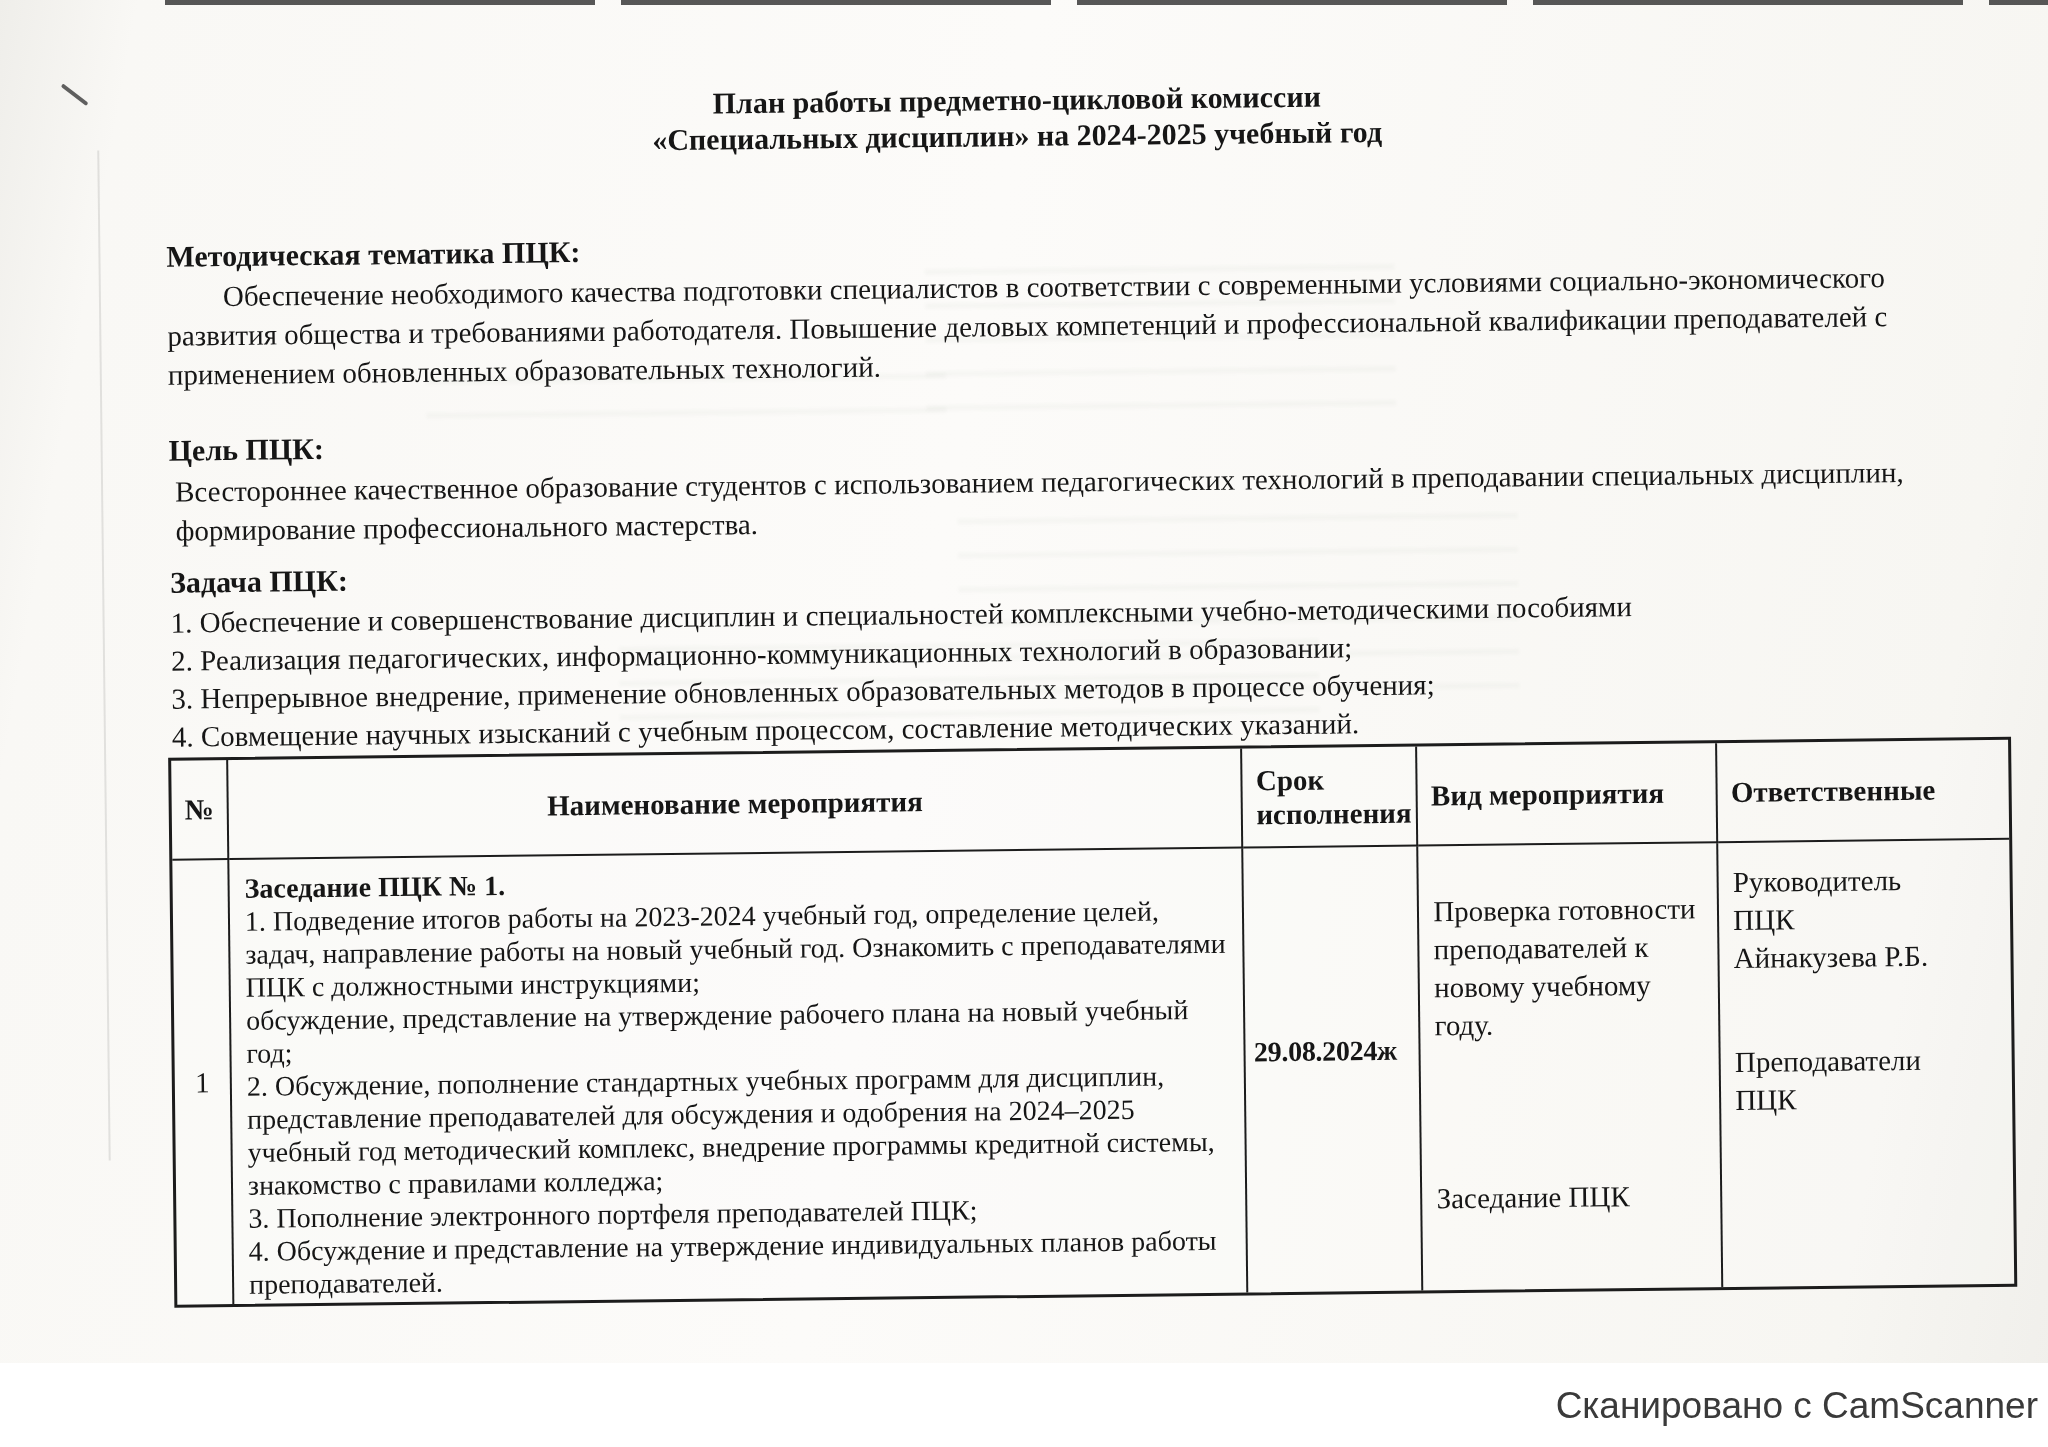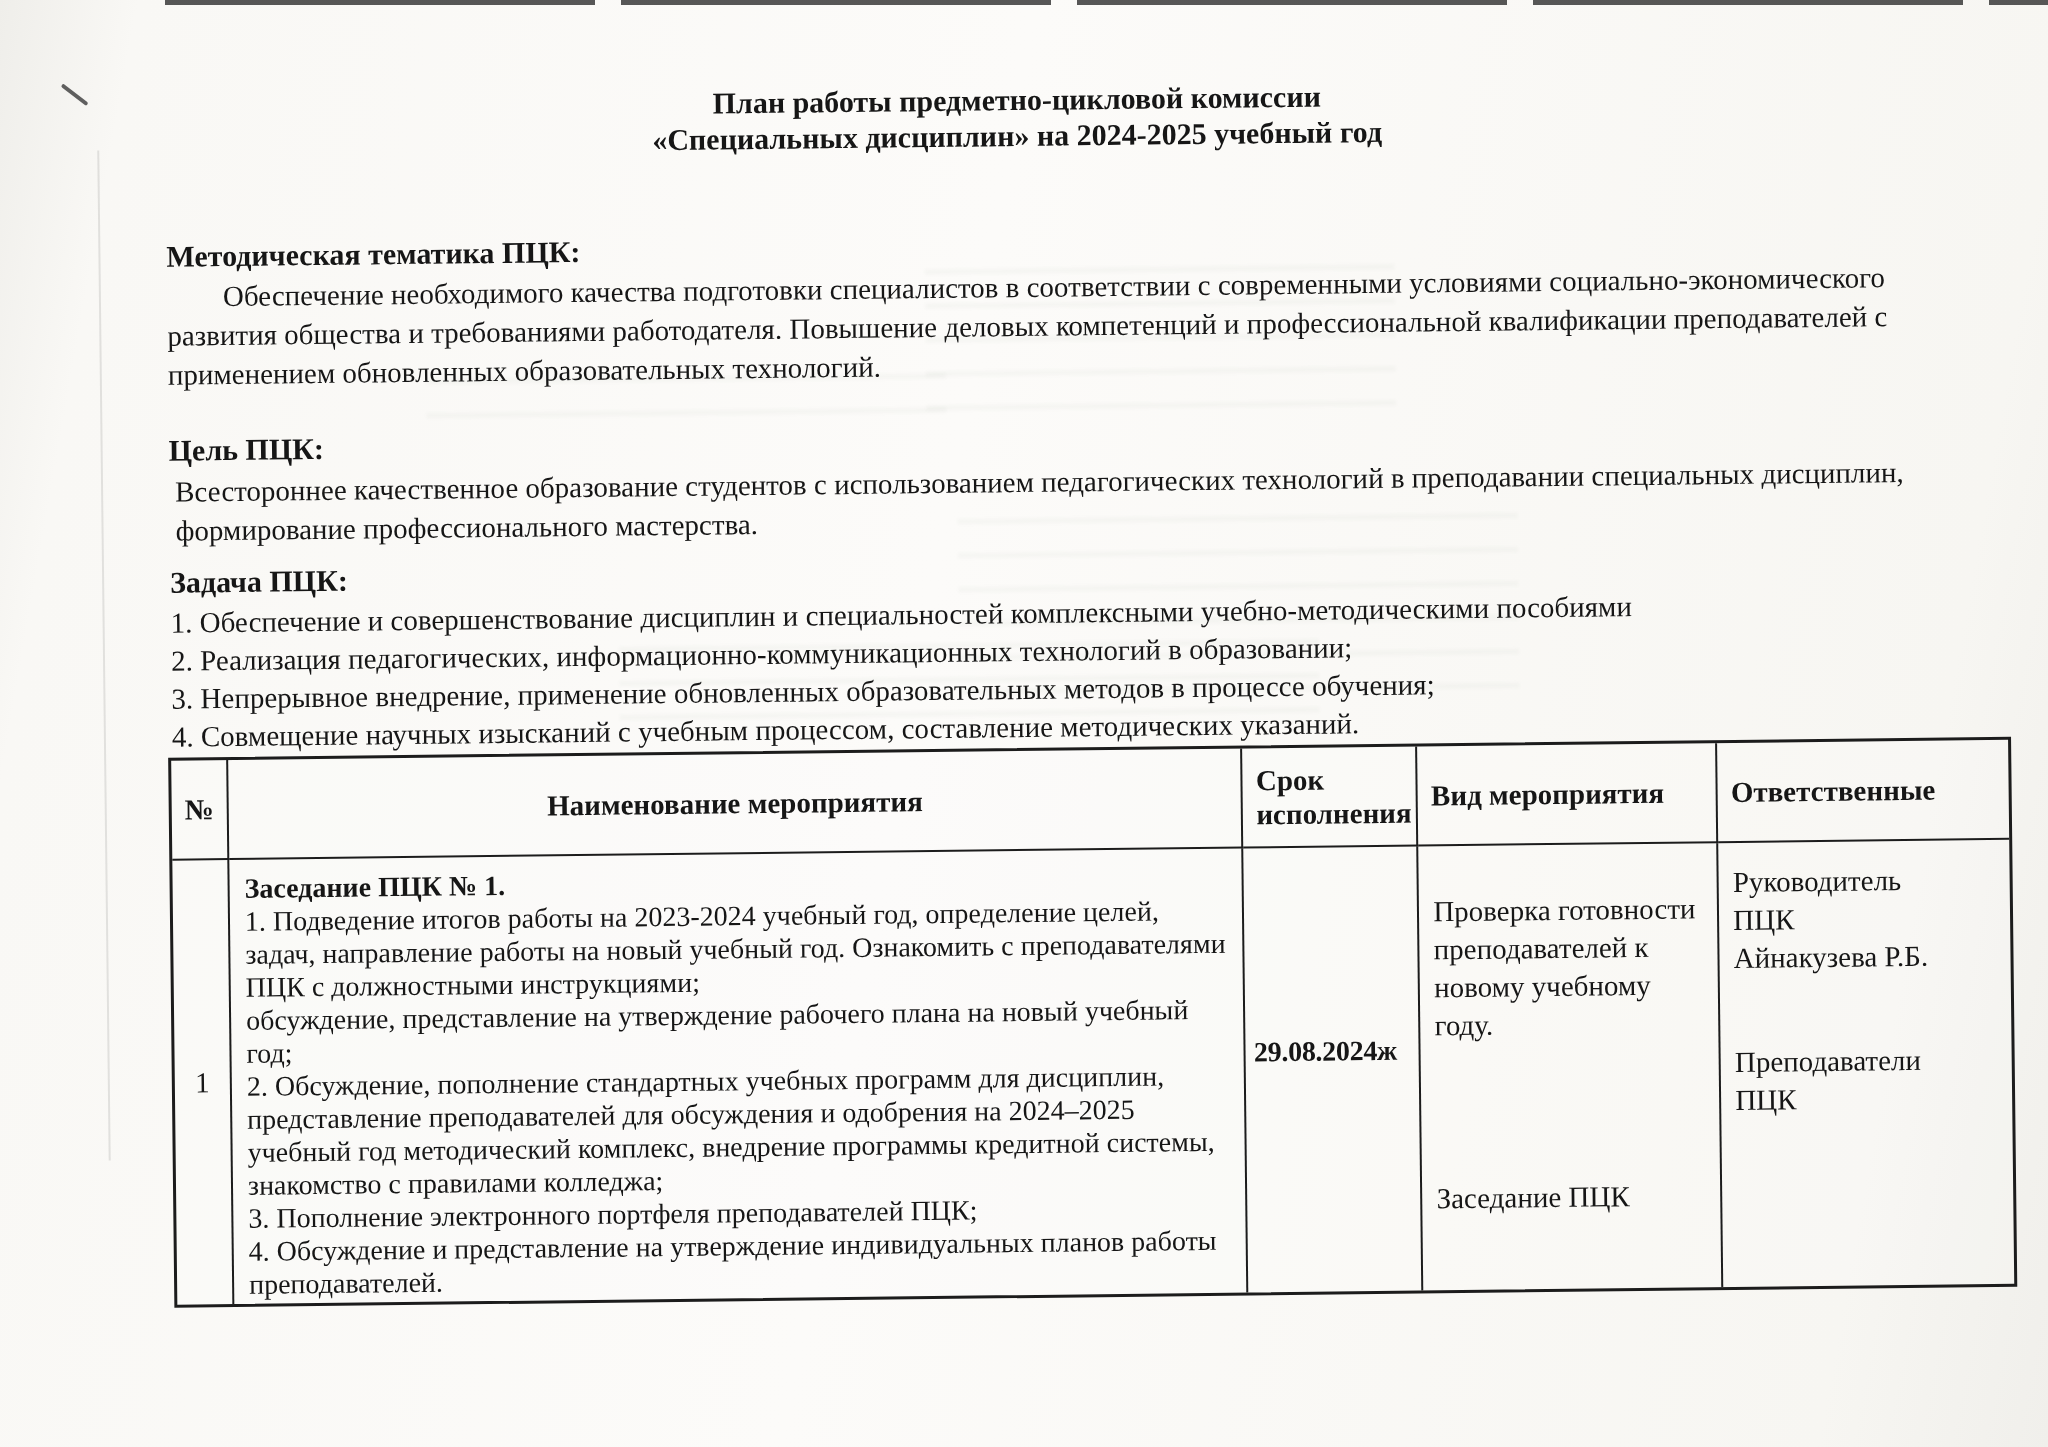--- a/index.html
+++ b/index.html
@@ -73,20 +73,23 @@
   .footer-strip{position:absolute;left:0;right:0;bottom:0;height:84px;background:#ffffff;}
   .scanner-credit{position:absolute;right:10px;bottom:20px;
     font-family:"Liberation Sans","DejaVu Sans",sans-serif;font-size:37px;color:#3a3a3a;}
 </style>
 </head>
 <body>
 
 <div class="page">
 
   <div class="top-dashes"></div>
+  <div class="footer-strip">
+    <div class="scanner-credit">Сканировано с CamScanner</div>
+  </div>
 
   <div class="rot">
 
     <div class="corner-mark"></div>
     <div class="page-edge-line"></div>
     <div class="smudge s1"></div>
     <div class="smudge s2"></div>
     <div class="smudge s3"></div>
     <div class="smudge s4"></div>
 

